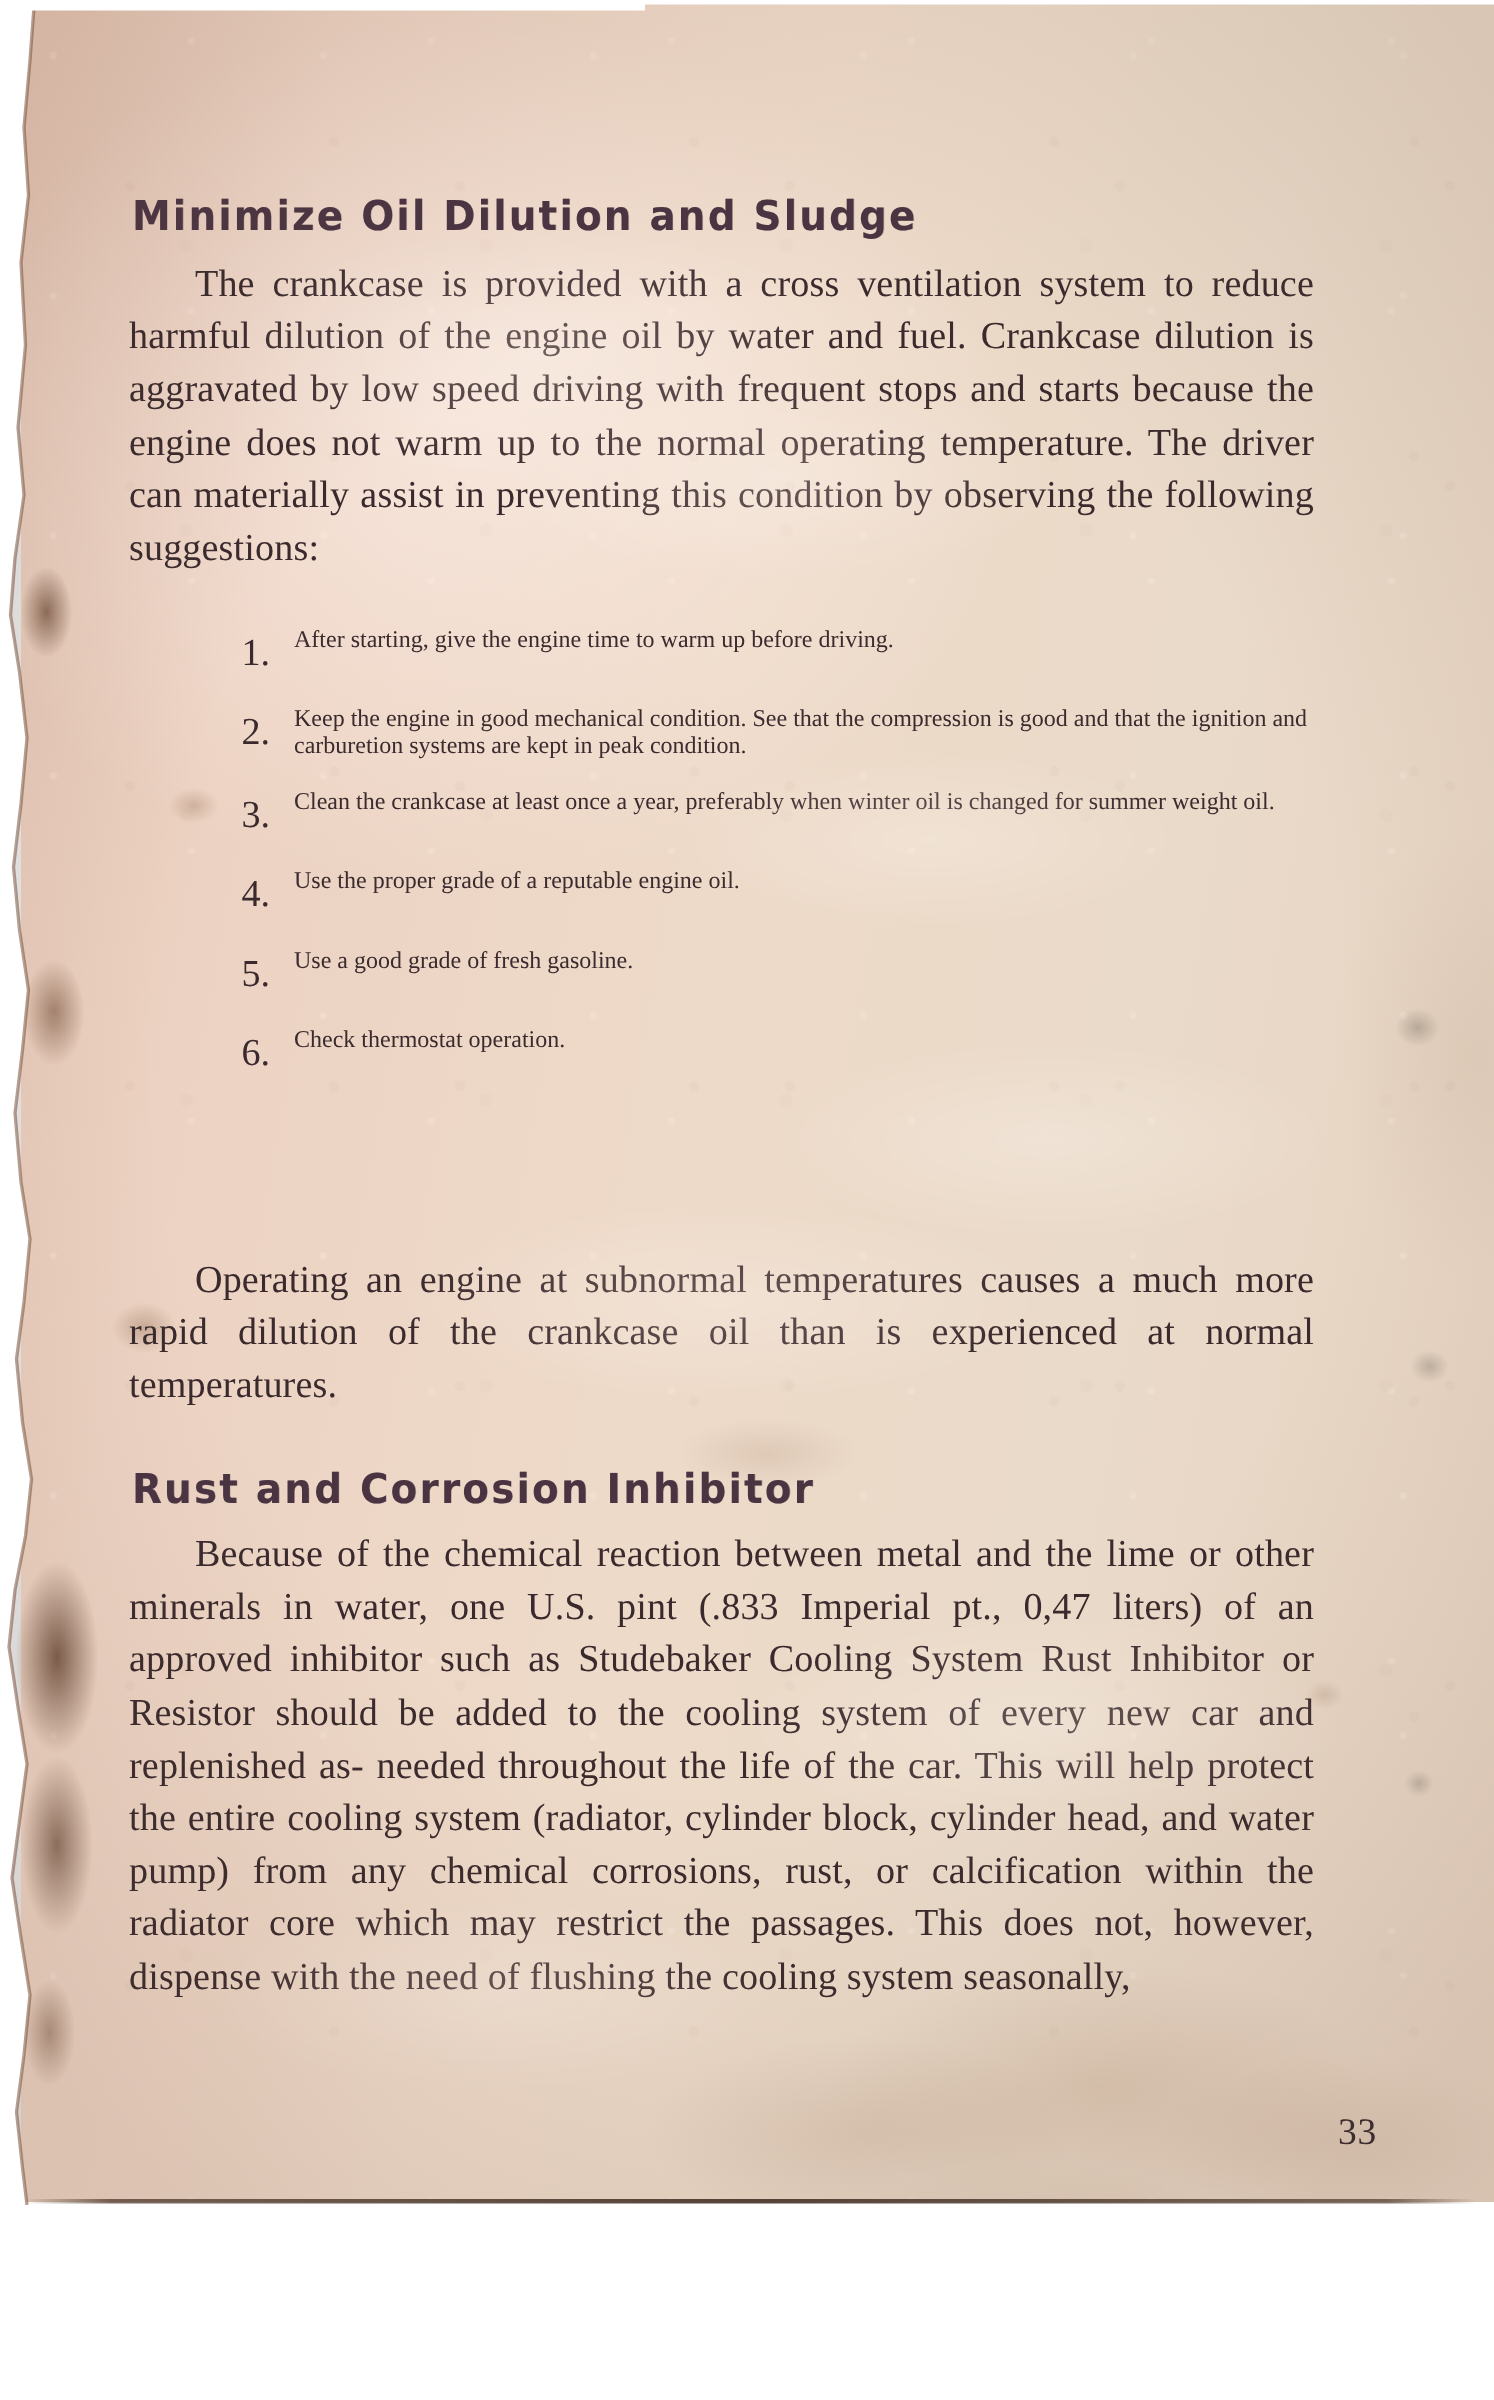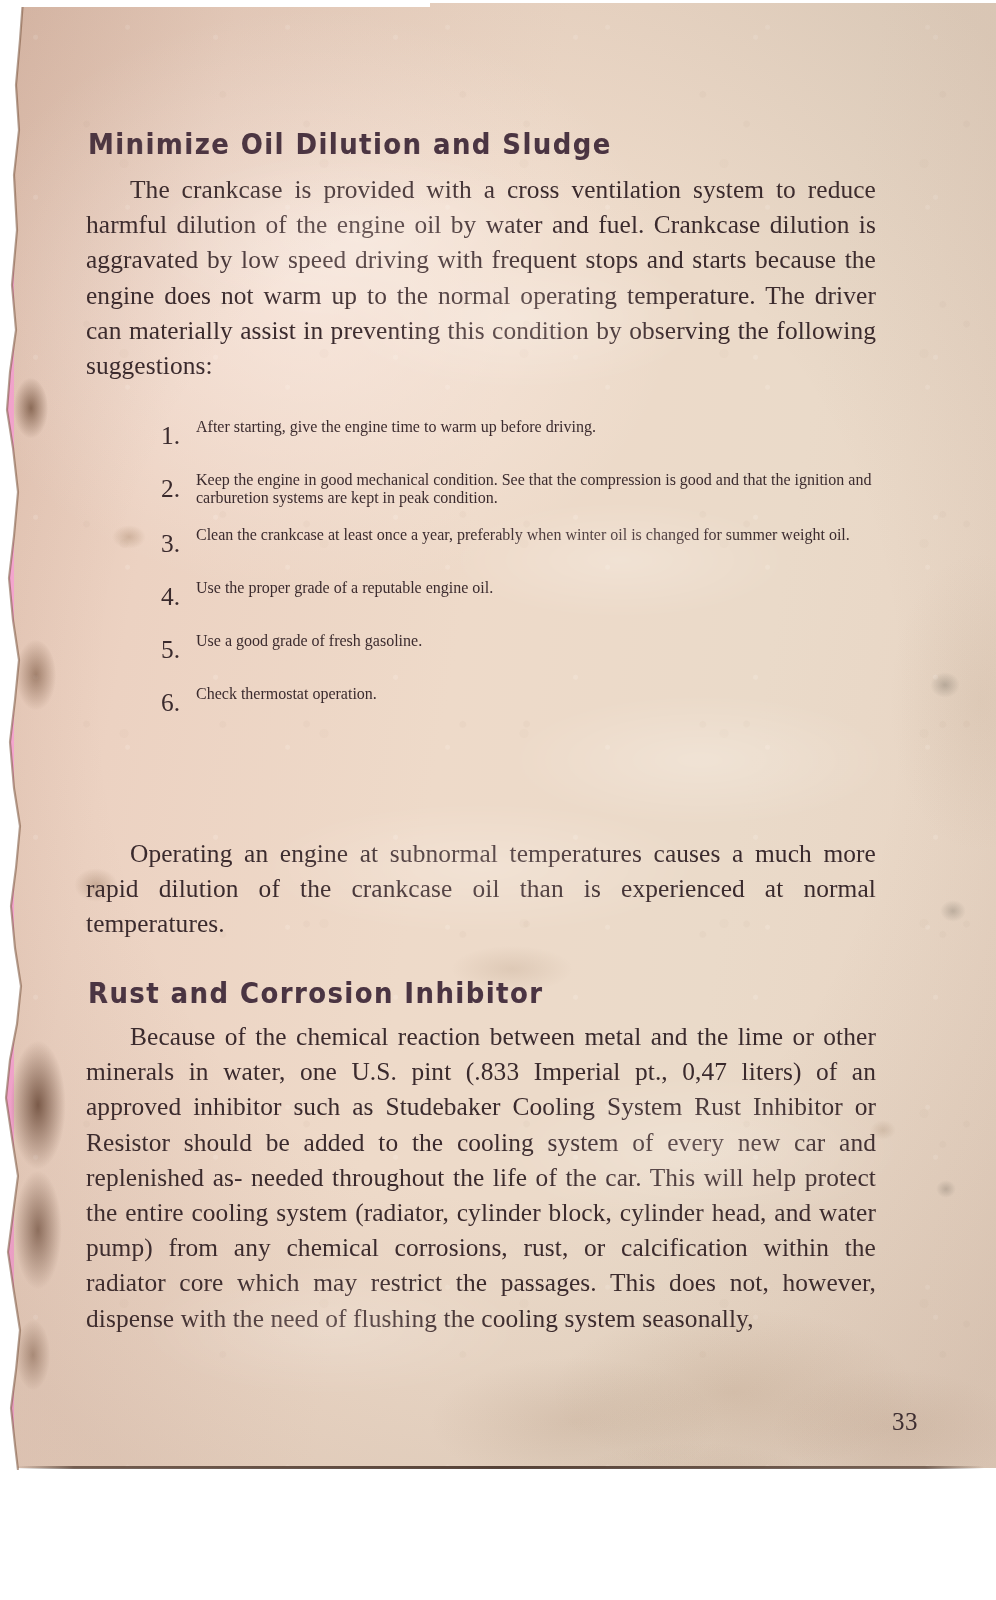--- a/index.html
+++ b/index.html
@@ -12,21 +12,21 @@
     height: 1600px;
     overflow: hidden;
     font-family: "Liberation Serif", serif;
   }
 
   
   #page {
     position: relative;
     width: 996px;
     height: 1600px;
-    background: #f9a8d4;
+    background: #e5e5e5;
     overflow: hidden;
   }
 
   .paper {
     position: absolute;
     left: 14px;
     top: 2px;
     width: 982px;
     height: 1468px;
     background:

